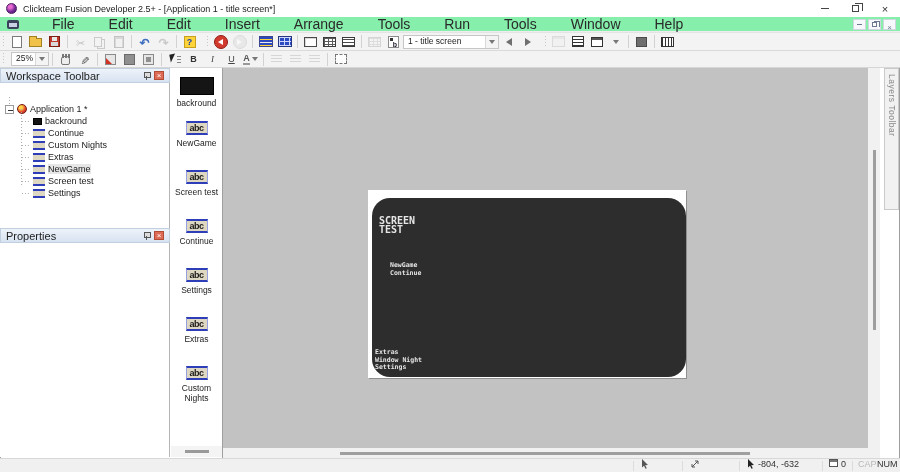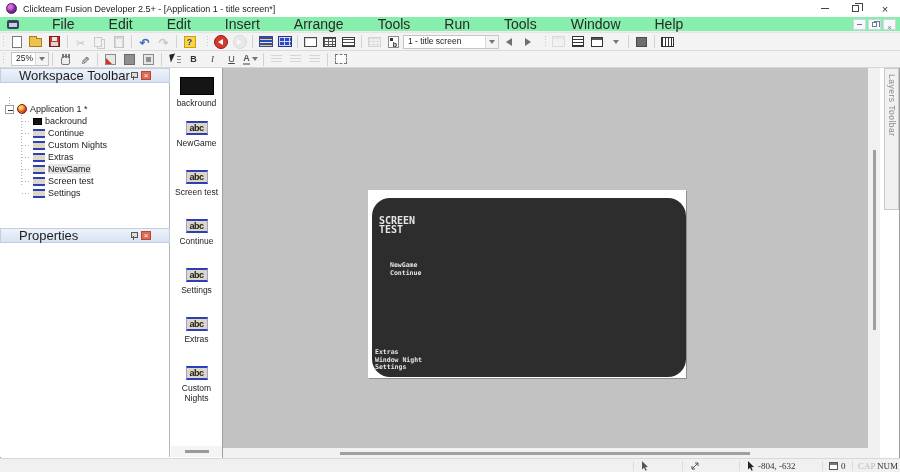--- a/index.html
+++ b/index.html
@@ -111,21 +111,21 @@
   .fmt-i{font-style:italic;font-family:"Liberation Serif",serif;}
   .fmt-u{text-decoration:underline;}
   .ic-fontcolor{font-size:9px;font-weight:bold;color:#555;border-bottom:2px solid #999;line-height:9px;}
   .ic-align{width:11px;height:9px;background-image:linear-gradient(#b2b2b2 1px,transparent 1px);background-size:100% 3px;}
   .ic-align-c{background-position:0 0;}
   .ic-dotted{width:12px;height:10px;border:1px dashed #777;background:#fdfdfd;}
 
   
   .panel-header{position:absolute;left:0;width:170px;height:15px;
     background:linear-gradient(#eef3fa,#d7e2f1);border:1px solid #c2cfdf;
-    display:flex;align-items:center;font-size:13px;color:#1d1d1d;padding:0 18px;}
+    display:flex;align-items:center;font-size:11px;color:#1d1d1d;padding:0 5px;}
   .ph-workspace{top:68px;}
   .ph-properties{top:228px;}
   .panel-tools{margin-left:auto;display:flex;align-items:center;gap:3px;}
   .pin-icon{width:8px;height:9px;position:relative;}
   .pin-icon::before{content:"";position:absolute;left:1px;top:1px;width:5px;height:4px;border:1px solid #555;background:#dcdcdc;}
   .pin-icon::after{content:"";position:absolute;left:3px;top:5px;width:1px;height:4px;background:#555;}
   .panel-close{width:10px;height:9px;background:#dd6a54;border:1px solid #b34a36;display:flex;align-items:center;justify-content:center;}
   .panel-close::before{content:"\00D7";color:#fff;font-size:8px;line-height:1;}
   .workspace-body{position:absolute;left:0;top:83px;width:170px;height:145px;background:#fff;border-right:1px solid #b5b5b5;overflow:hidden;font-size:9px;color:#1b1b1b;}
   .properties-body{position:absolute;left:0;top:243px;width:170px;height:214px;background:#fff;border-right:1px solid #b5b5b5;}
@@ -175,21 +175,21 @@
   .scroll-corner{position:absolute;left:868px;top:448px;width:12px;height:10px;background:#f1f1f1;}
 
   
   .layers-tab{position:absolute;left:884px;top:68px;width:15px;height:142px;background:#f1f1f1;border:1px solid #c9c9c9;
     display:flex;justify-content:center;padding-top:5px;}
   .layers-tab span{writing-mode:vertical-rl;font-size:8.5px;color:#8a8a8a;letter-spacing:0.5px;}
 
   
   .statusbar{position:absolute;left:0;top:458px;width:900px;height:14px;background:#f0f0f0;border-top:1px solid #d8d8d8;font-size:9px;color:#333;}
   .sb-sep{position:absolute;top:2px;width:1px;height:10px;background:#dcdcdc;}
-  .sb-item{position:absolute;top:0;height:14px;display:flex;align-items:center;gap:3px;font-family:Liberation Serif, serif;}
+  .sb-item{position:absolute;top:0;height:14px;display:flex;align-items:flex-start;gap:3px;}
   .sb-dim{color:#b9b9b9;}
   .ic-miniwin{width:9px;height:8px;border:1px solid #555;background:#fff;box-shadow:inset 0 2px 0 #777;}
 </style>
 </head>
 <body>
 
 <div id="app">
 
   <div class="titlebar">
     <span class="app-logo"></span>

